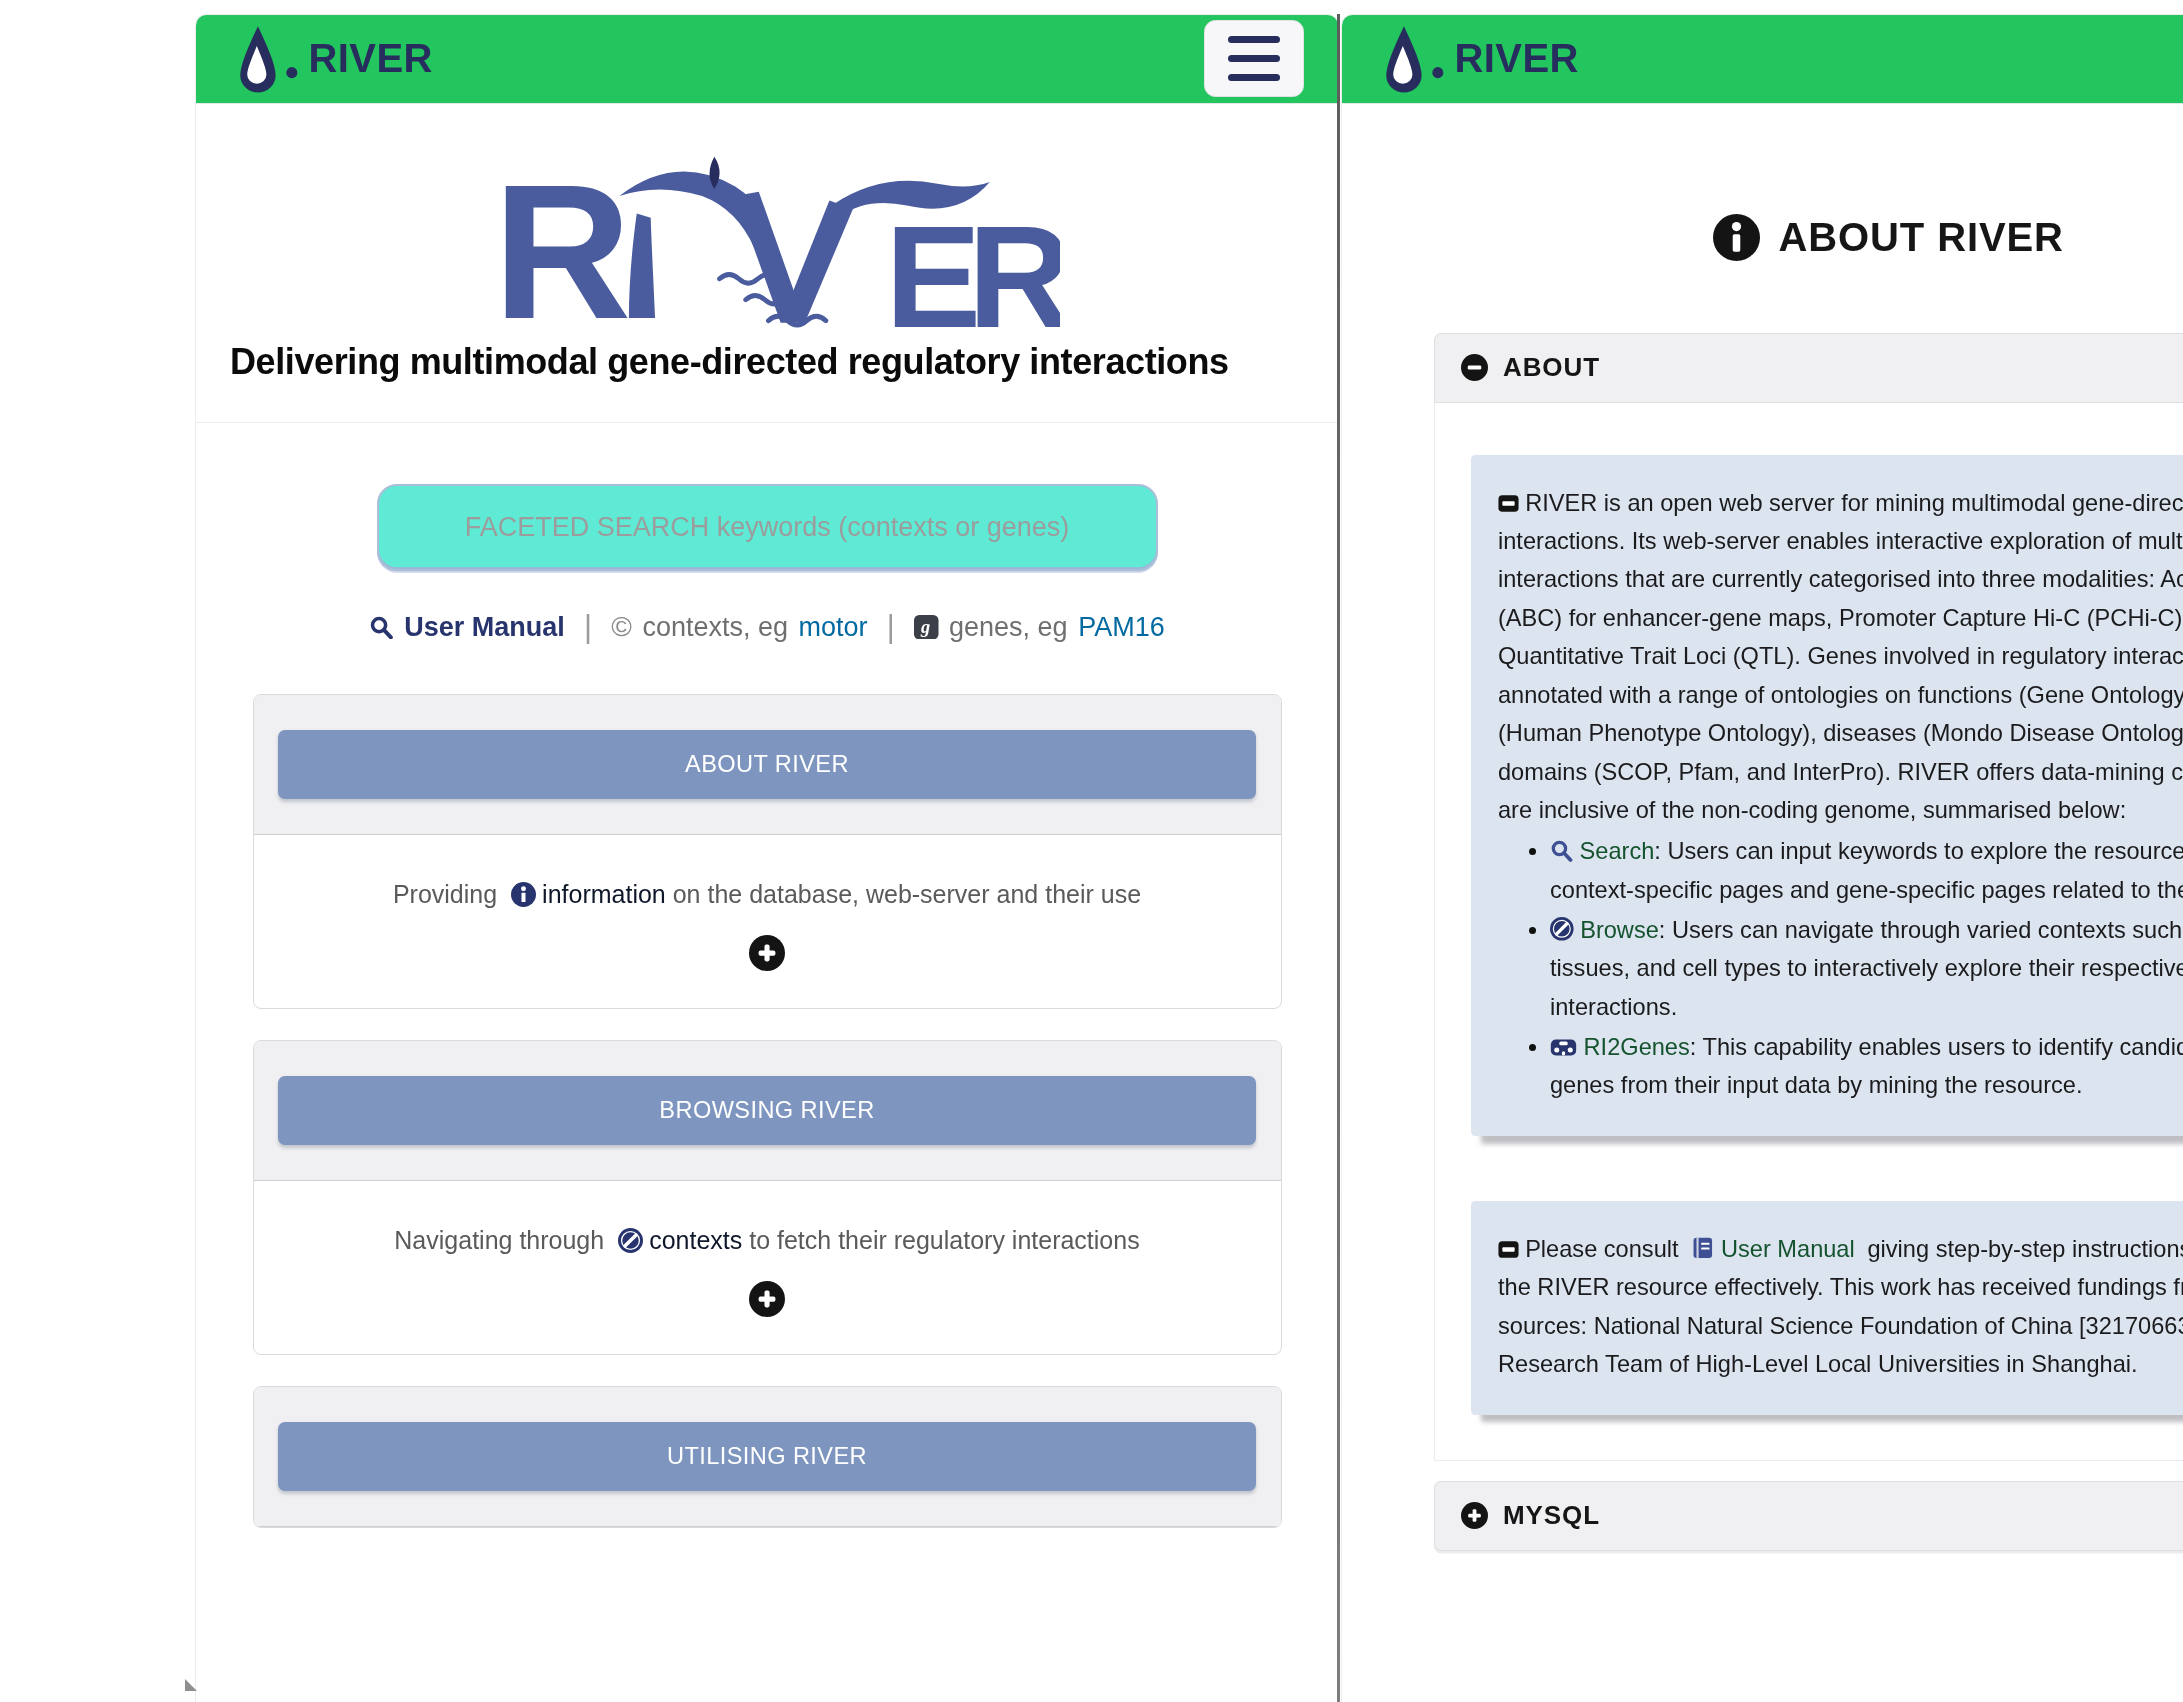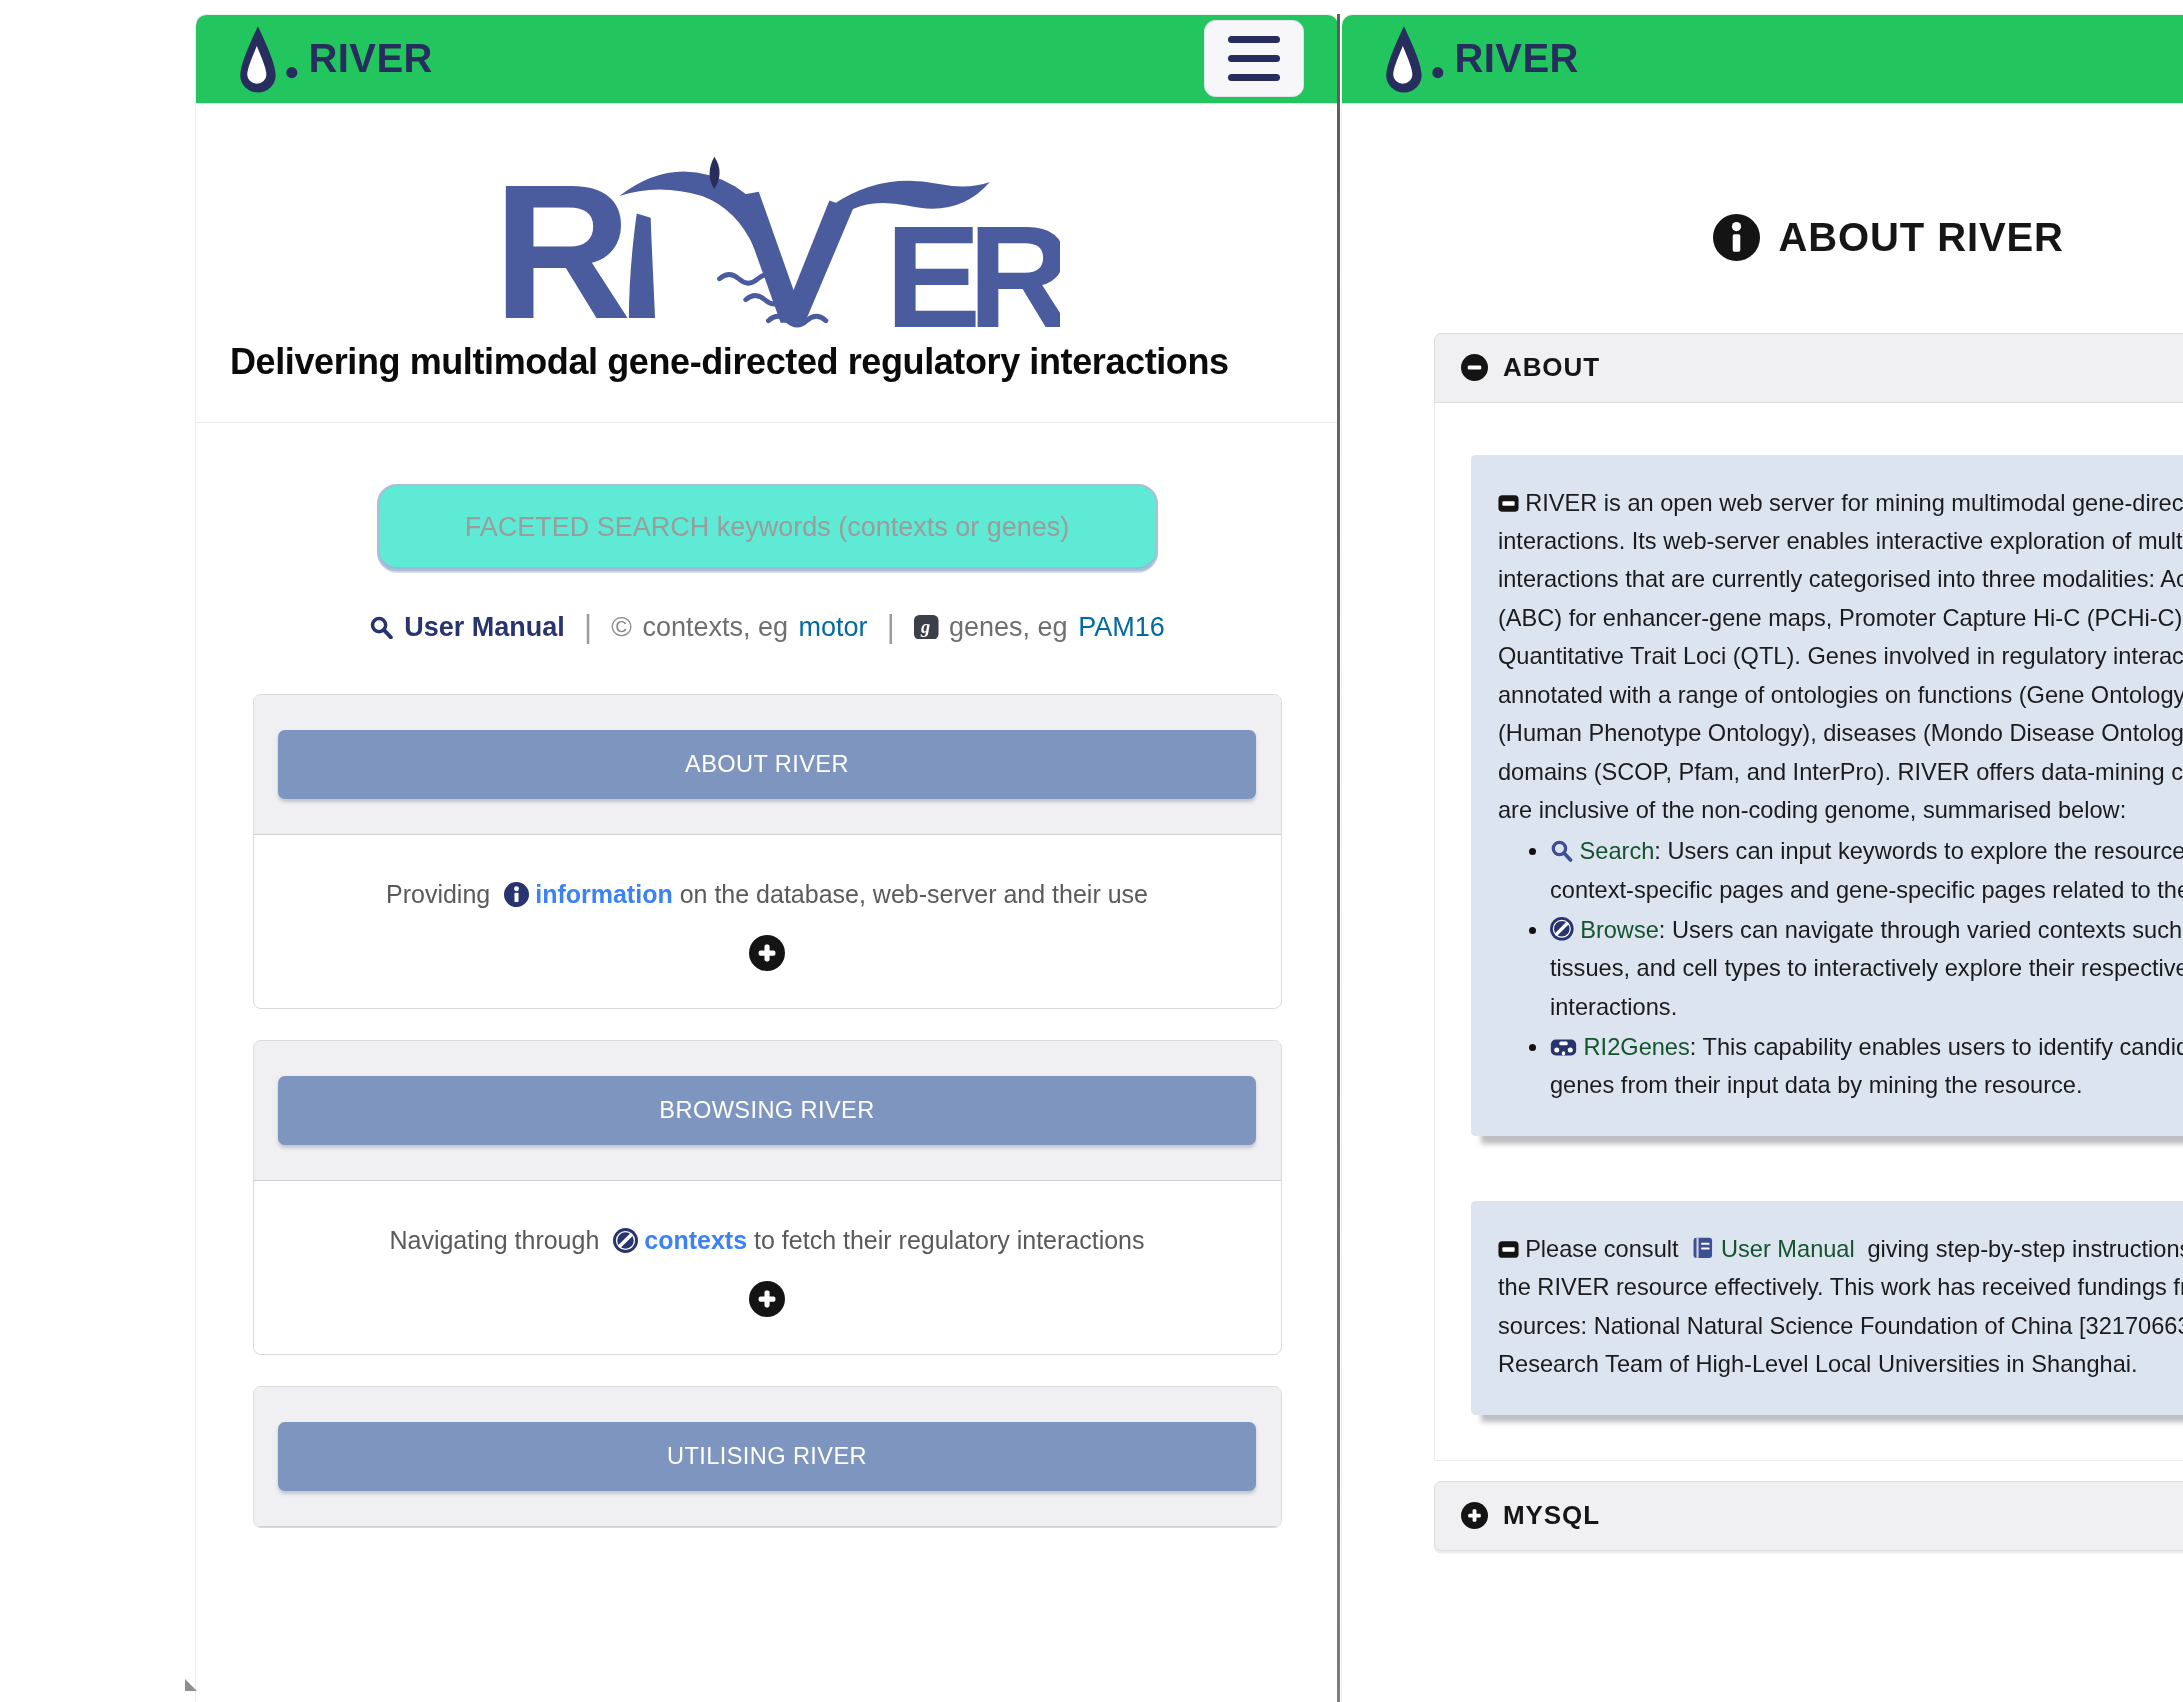--- a/index.html
+++ b/index.html
@@ -42,21 +42,21 @@
   .lnk-example{color:#0369a1;}
   .copyright-glyph{font-size:28px;color:#8a8a8a;}
 
   .cards{margin-top:49px;display:flex;flex-direction:column;align-items:center;gap:31px;}
   .card{width:1029px;border:1.3px solid #dadade;border-radius:7.9px;overflow:hidden;background:#fff;box-sizing:border-box;}
   .card-head{background:#f0f0f2;padding:35px 24.5px;border-bottom:1.3px solid #cfcfd3;}
   .card-btn{height:69px;background:#7e96bf;border-radius:7px;color:#fff;font-size:23.6px;letter-spacing:0.4px;
        display:flex;align-items:center;justify-content:center;box-shadow:0 2.2px 3.5px rgba(60,70,100,.25);}
   .card-body{padding:42px 28px 37px;text-align:center;}
   .card-desc{font-size:25px;color:#5a5a5a;line-height:1.4;}
-  .card-desc .b{font-weight:bold;color:#3b82f6;}
+  .card-desc .b{font-weight:normal;color:#0f172a;}
   .plus-row{margin-top:23px;display:flex;justify-content:center;}
 
   
   .r-title{margin-top:110px;display:flex;align-items:center;justify-content:center;gap:18.3px;}
   .r-title-text{font-size:40px;font-weight:bold;color:#161616;letter-spacing:0.9px;}
   .accordion{margin:72px 6.1px 0 92px;}
   .acc-bar{height:70px;background:#f0f0f2;border:1.3px solid #dededf;display:flex;align-items:center;
        gap:15px;padding:0 26px;box-sizing:border-box;}
   .acc-bar.first{border-radius:7px 7px 0 0;}
   .acc-bar.collapsed{border-radius:7px;margin-top:20px;box-shadow:0 2.6px 0 #ececee;}

